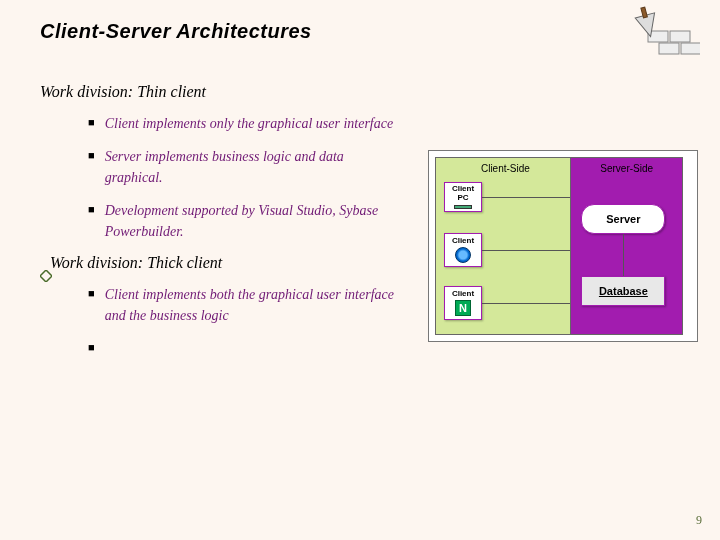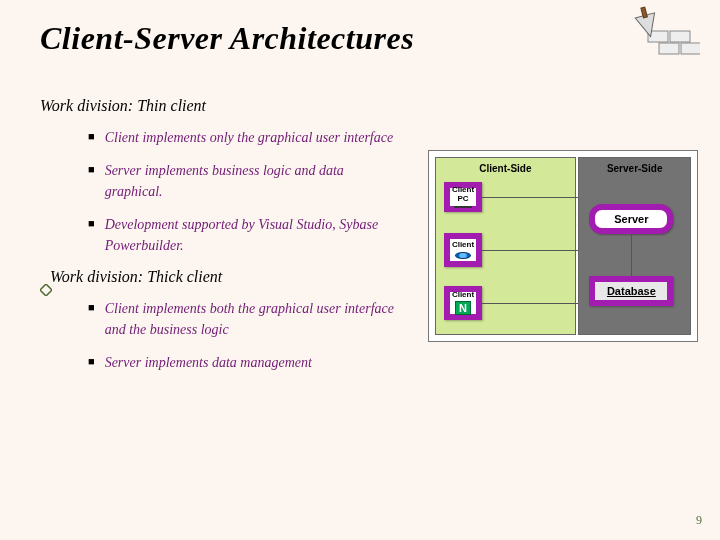--- a/index.html
+++ b/index.html
@@ -5,23 +5,23 @@
   * { box-sizing: border-box; margin: 0; padding: 0; }
   body {
     width: 720px;
     height: 540px;
     background: #fdf6f0;
     font-family: Georgia, 'Times New Roman', serif;
     position: relative;
     overflow: hidden;
   }
   .title {
-    font-family: Liberation Serif, serif;
+    font-family: Liberation Sans, sans-serif;
     font-style: italic;
-    font-size: 32px;
+    font-size: 20px;
     color: #000;
     padding: 20px 0 0 40px;
     letter-spacing: 0.5px;
   }
   .decor-icon {
     position: absolute;
     top: 5px;
     right: 20px;
     width: 80px;
     height: 60px;
@@ -85,40 +85,40 @@
   .client-side {
     position: absolute;
     left: 0; top: 0;
     width: 55%;
     height: 100%;
     background: #d4e89a;
     border: 1px solid #666;
   }
   .server-side {
     position: absolute;
-    right: 0; top: 0;
+    right: 8px; top: 0;
     width: 44%;
     height: 100%;
-    background: #737373;
+    background: #a21caf;
     border: 1px solid #666;
   }
   .side-label {
     position: absolute;
     top: 5px;
     left: 0; right: 0;
     text-align: center;
     font-family: Arial, sans-serif;
-    font-weight: bold;
+    font-weight: normal;
     font-size: 10px;
     color: #000;
   }
   .dbox {
     position: absolute;
     background: #fff;
-    border: 6px solid #a21caf;
+    border: 1px solid #a21caf;
     box-shadow: 1px 1px 2px rgba(0,0,0,0.3);
     font-family: Arial, sans-serif;
     font-size: 8px;
     text-align: center;
     display: flex;
     align-items: center;
     justify-content: center;
     padding: 2px;
   }
   .dbox .dbox-label { line-height: 1.1; font-weight: bold; }
@@ -200,21 +200,20 @@
     </span>
     <span>Work division: Thick client</span>
   </div>
   <div class="bullets">
     <div class="bullet-item">
       <span class="bullet-mark">■</span>
       <span class="bullet-text">Client implements both the graphical user interface and the business logic</span>
     </div>
     <div class="bullet-item">
       <span class="bullet-mark">■</span>
-      <span class="bullet-text">Server implements data management</span>
     </div>
   </div>
 </div>
 
 <div class="diagram">
   <div class="diagram-inner">
     <div class="client-side">
       <div class="side-label">Client-Side</div>
       <div class="dbox stack client-pc">
         <div class="dbox-label">Client PC</div>

